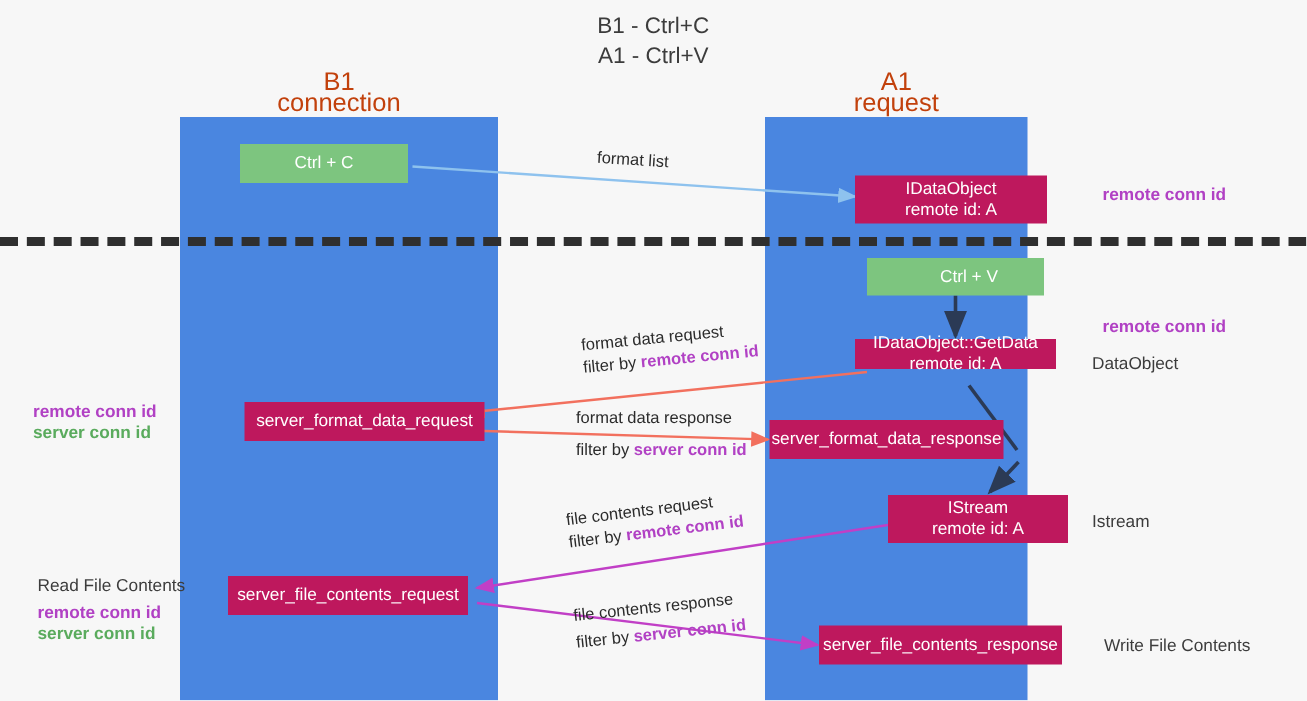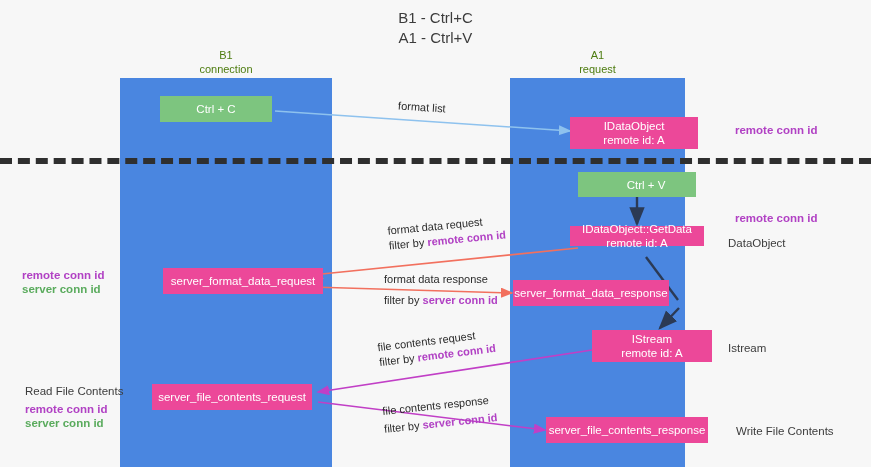--- a/index.html
+++ b/index.html
@@ -18,22 +18,22 @@
   .lane {
     position: absolute;
     background: #4a86e0;
   }
   .lane-b1 { left: 120px; top: 78px; width: 212px; height: 389px; }
   .lane-a1 { left: 510px; top: 78px; width: 175px; height: 389px; }
 
   .col-head {
     position: absolute;
     text-align: center;
-    font-size: 11px;
-    color: #4d7c0f;
+    font-size: 17px;
+    color: #c2410c;
     line-height: 14px;
   }
   .col-head .l2 { display: block; }
 
   .title {
     position: absolute;
     left: 0;
     top: 8px;
     width: 871px;
     text-align: center;
@@ -50,21 +50,21 @@
     flex-direction: column;
     align-items: center;
     justify-content: center;
     color: #ffffff;
     font-size: 11.5px;
     line-height: 14px;
     text-align: right;
     z-index: 5;
   }
   .node.green { background: #7dc57f; }
-  .node.orange { background: #ec4899; }
+  .node.orange { background: #be185d; }
   .node .sub { display: block; font-size: 11.5px; }
 
   .side-label {
     position: absolute;
     font-size: 11.5px;
     color: #3c3c3c;
     line-height: 14px;
     white-space: nowrap;
   }
   .side-label.purple { color: #b141c4; font-weight: bold; }

